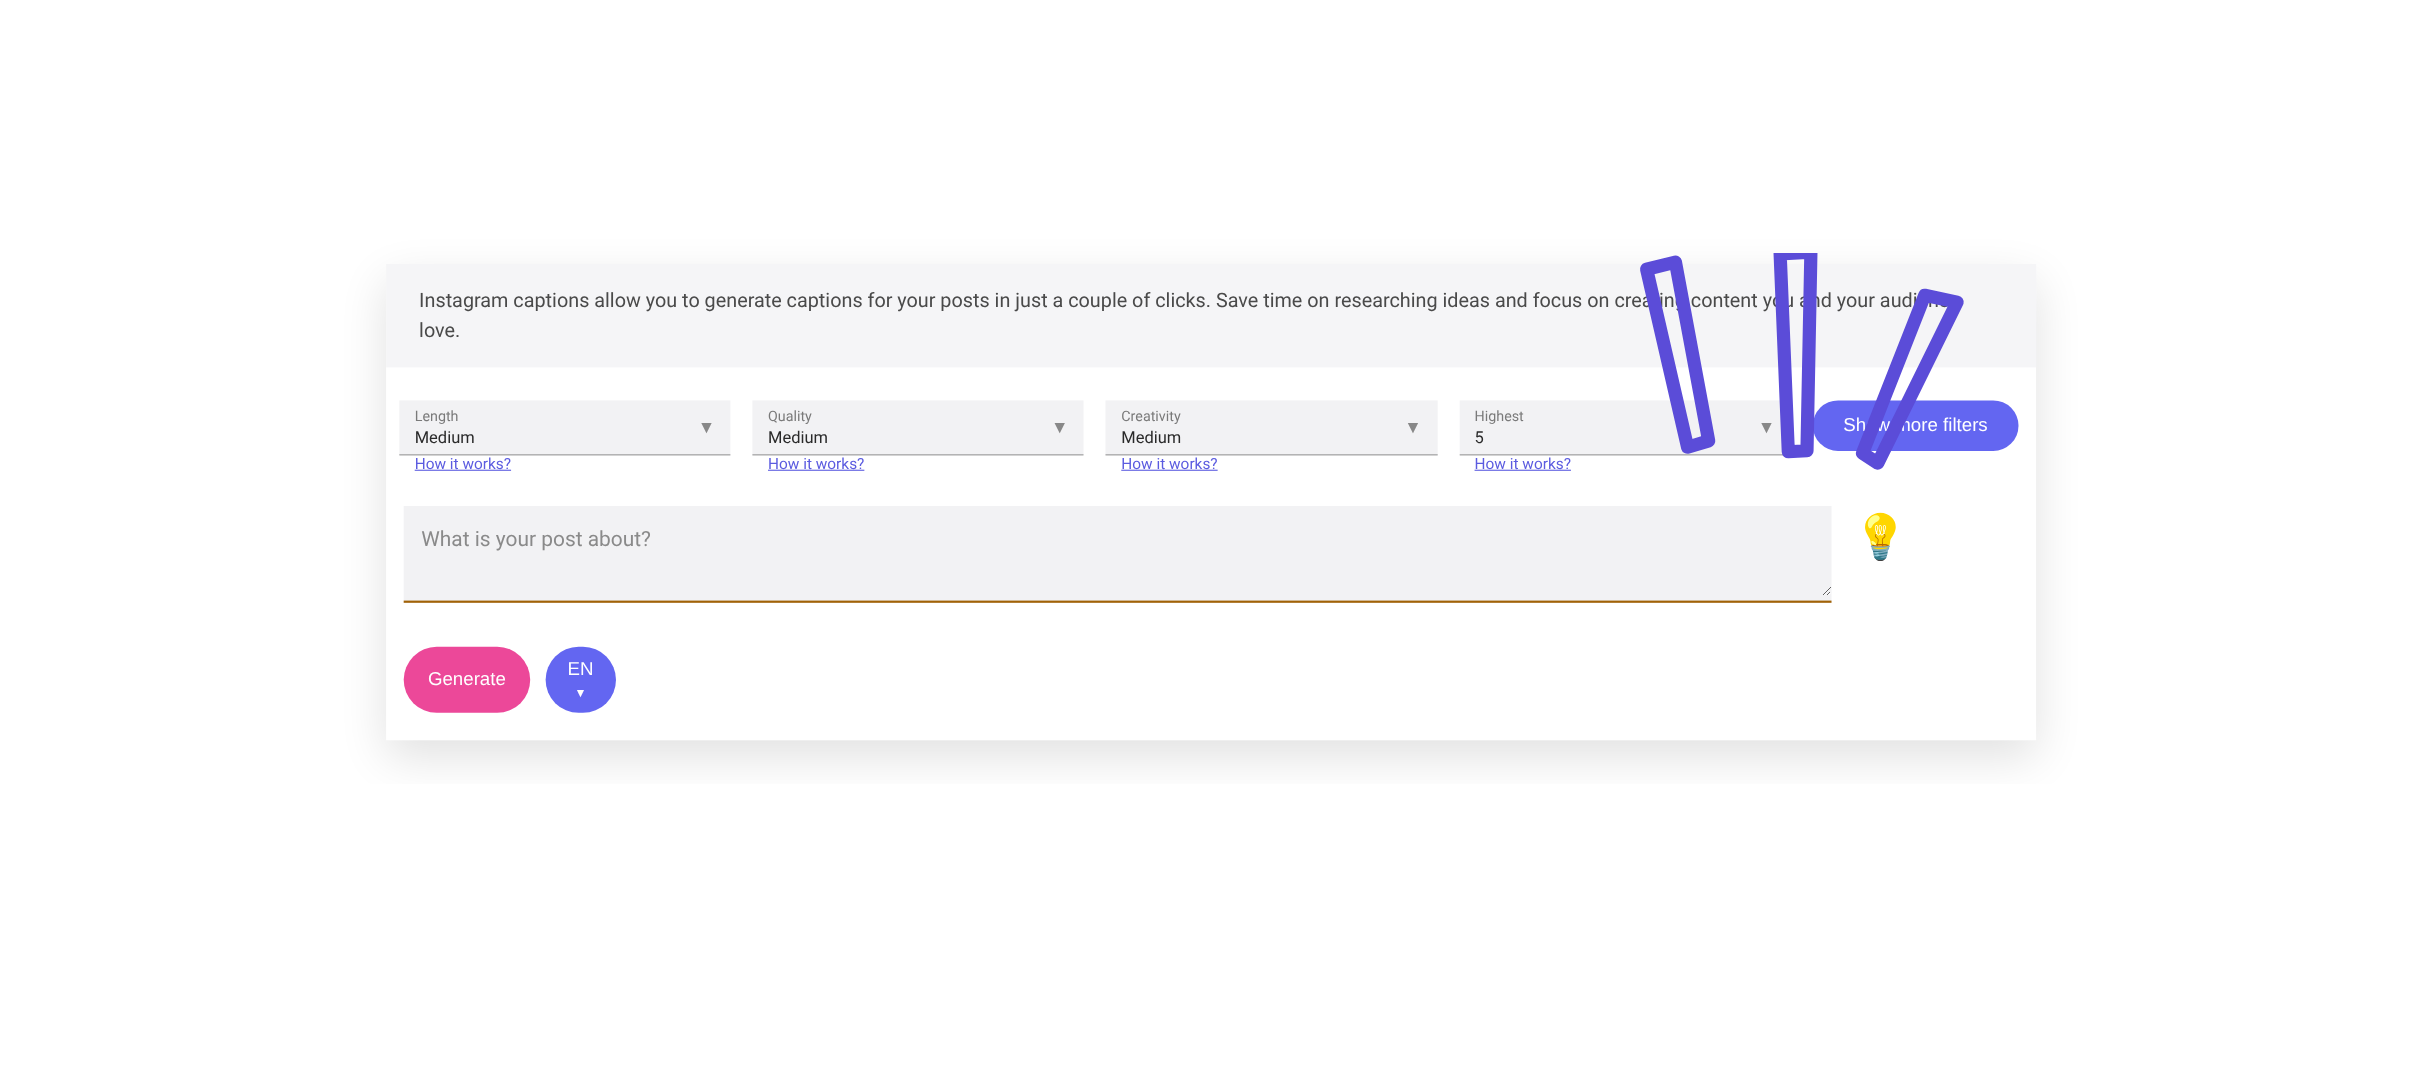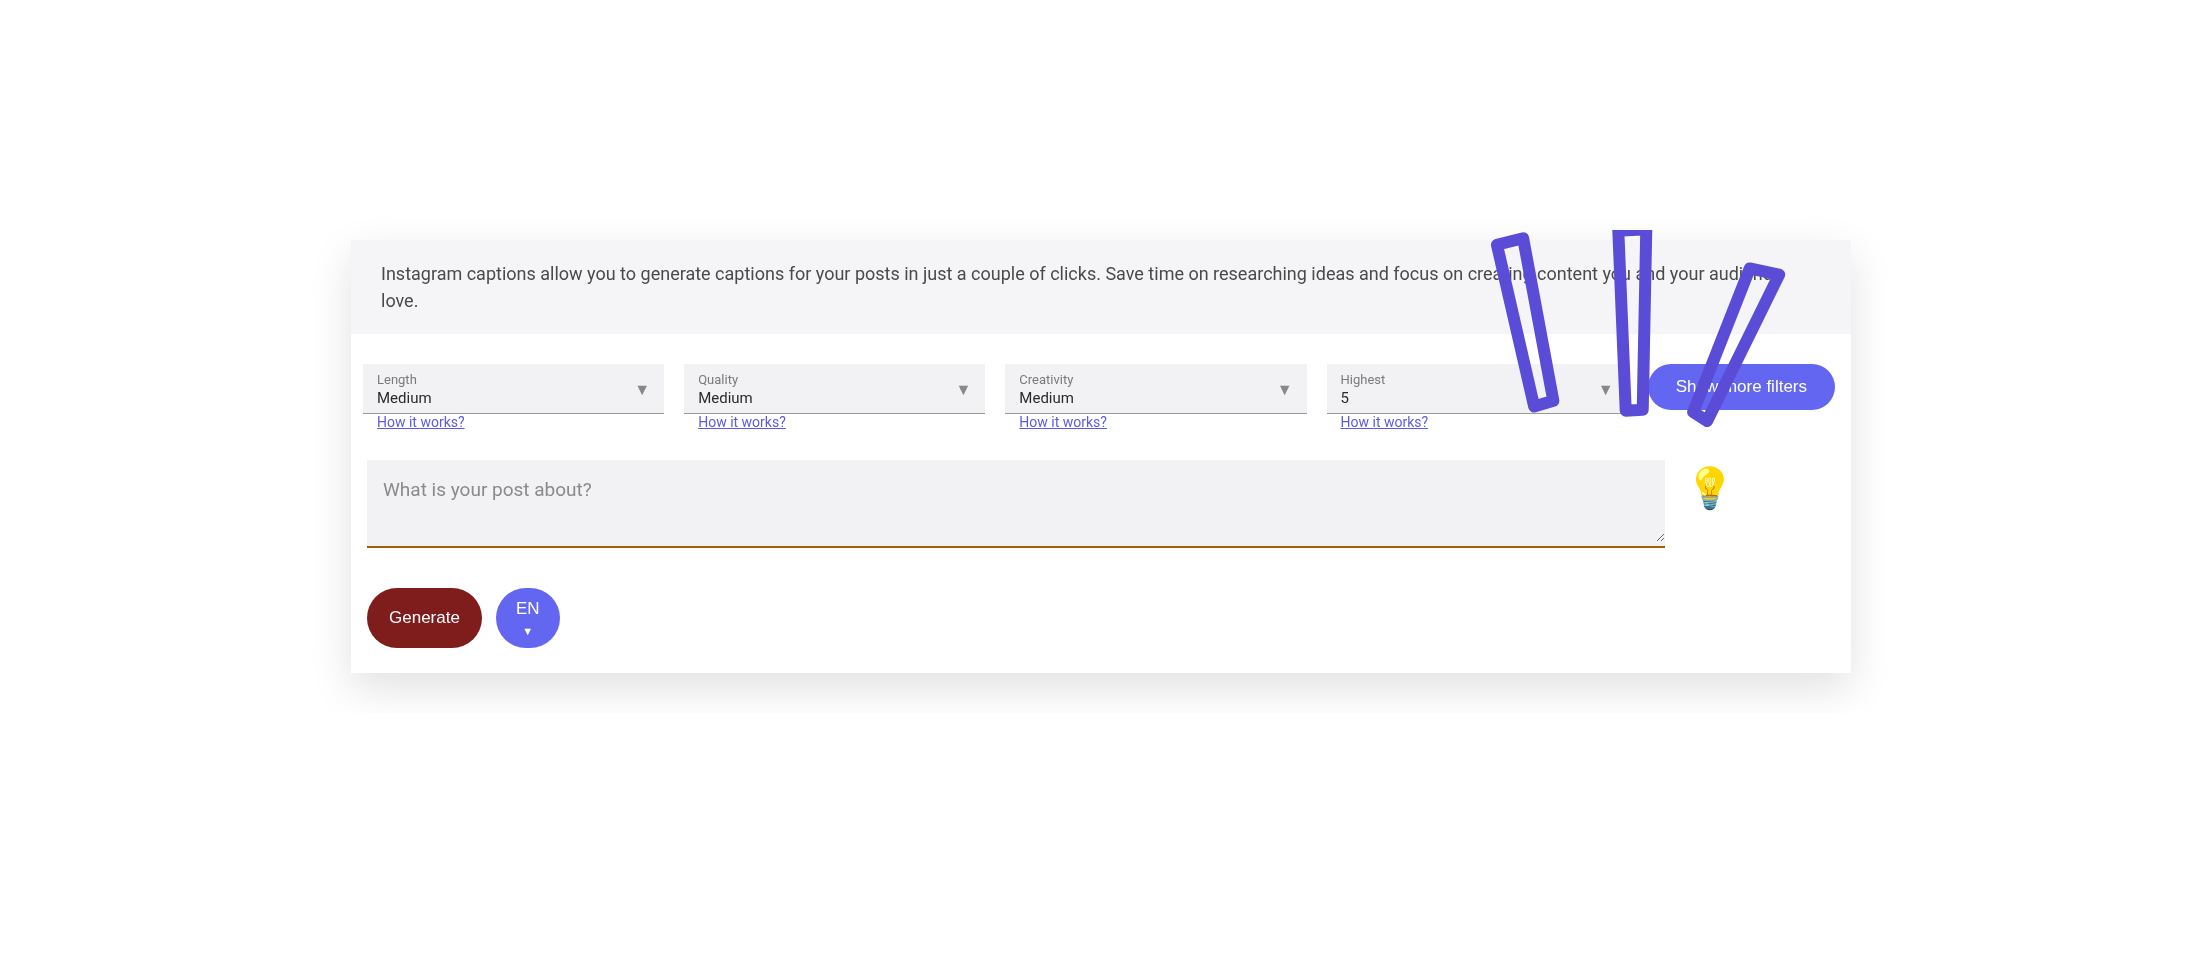--- a/index.html
+++ b/index.html
@@ -121,21 +121,21 @@
       margin-right: 100px;
       margin-top: 5px;
       cursor: pointer;
     }
     .actions-row {
       display: flex;
       gap: 14px;
       padding: 40px 16px 0 16px;
     }
     .generate-btn {
-      background: #7f1d1d;
+      background: #ec4899;
       color: #ffffff;
       border: none;
       padding: 11px 22px;
       border-radius: 999px;
       font-size: 17px;
       cursor: pointer;
     }
     .lang-btn {
       background: #6366f1;
       color: #ffffff;

